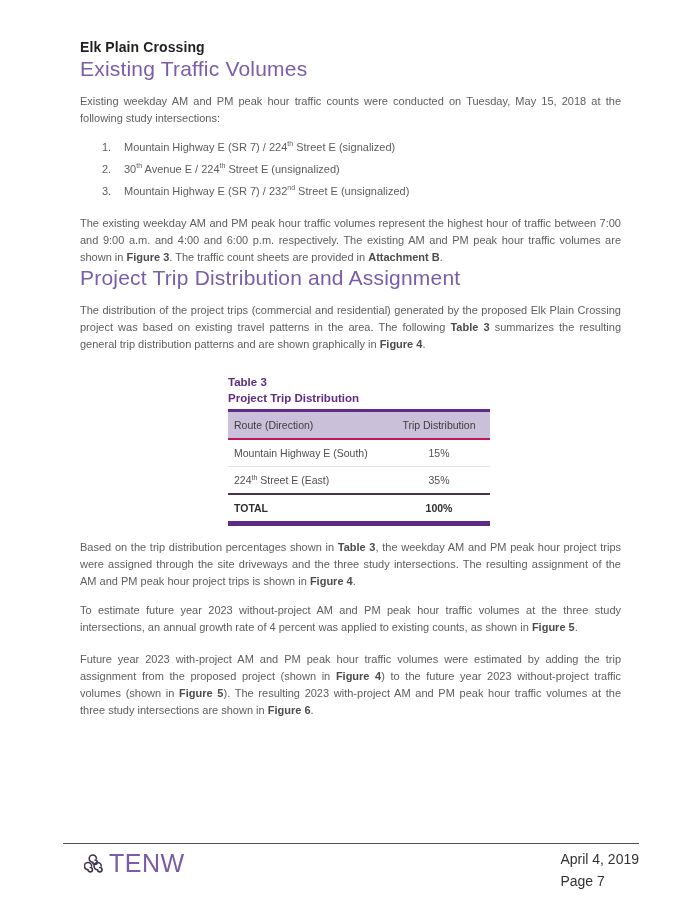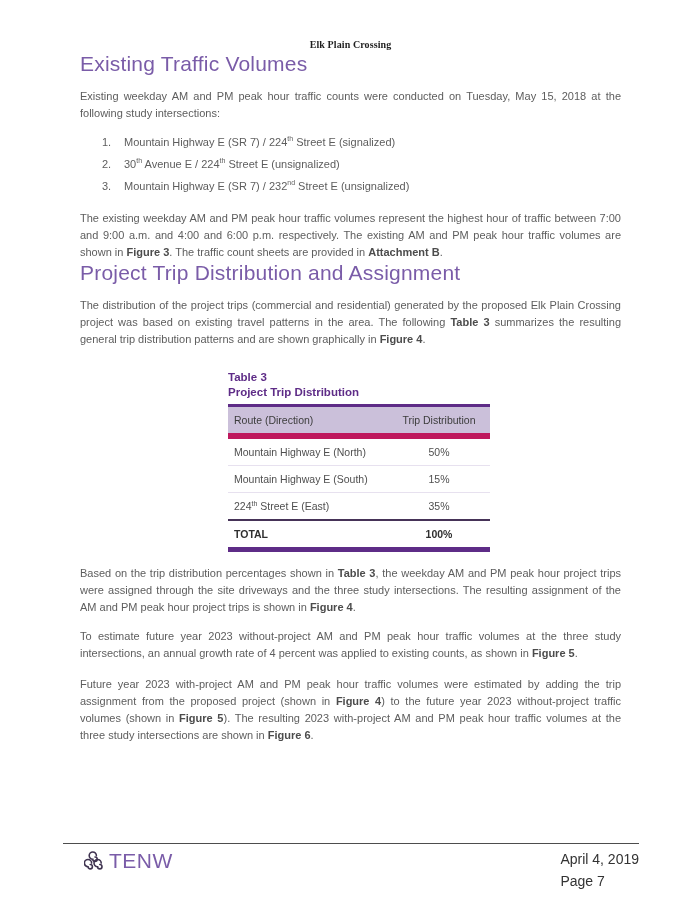--- a/index.html
+++ b/index.html
@@ -9,27 +9,26 @@
     margin: 0 auto;
     background: #ffffff;
     font-family: "Liberation Sans", sans-serif;
     color: #595959;
     overflow: hidden;
     box-sizing: border-box;
   }
   .content { padding: 38px 78px 0 80px; }
 
   .doc-header {
-    text-align: center;
-    font-size: 10px;
+    text-align: left;
+    font-size: 14px;
     font-weight: bold;
     color: #1f1f1f;
     line-height: 1.35;
     letter-spacing: .1px;
-    font-family: Liberation Serif, serif;
   }
 
   h1.sect {
     font-size: 21px;
     font-weight: 400;
     color: #7A5CA8;
     margin: 0;
     letter-spacing: .2px;
   }
   .h1-a { margin-top: 28px; }
@@ -61,21 +60,21 @@
   table.trip {
     width: 100%;
     border-collapse: collapse;
     border-top: 3px solid #5E2C87;
     font-size: 10.5px;
   }
   table.trip thead tr { background: #CBC0DA; }
   table.trip th {
     font-weight: 400; color: #3c3c3c;
     padding: 7px 6px;
-    border-bottom: 6px solid #be185d;
+    border-bottom: 2px solid #be185d;
   }
   table.trip th.col-route { text-align: left; }
   table.trip th.col-dist  { text-align: center; width: 90px; }
   table.trip td {
     padding: 7px 6px;
     color: #4f4f4f;
     border-bottom: 1px solid #e7e1ef;
   }
   table.trip td.val { text-align: center; }
   table.trip tr.total td {
@@ -90,21 +89,21 @@
     border-top: 1px solid #4d4d4d;
     padding-top: 5px;
     display: flex;
     justify-content: space-between;
     align-items: flex-start;
   }
   .logo { display: flex; align-items: center; gap: 3px; margin-left: 21px; }
   .logo-mark { width: 22px; height: 24px; }
   .logo-text {
     color: #7A5CA8;
-    font-size: 21px;
+    font-size: 25px;
     letter-spacing: .5px;
     font-weight: 400;
   }
   .footer-right {
     font-size: 14px;
     color: #333333;
     line-height: 1.55;
   }
 </style>
 </head>
@@ -147,24 +146,20 @@
       </div>
       <table class="trip">
         <thead>
           <tr>
             <th class="col-route">Route (Direction)</th>
             <th class="col-dist">Trip Distribution</th>
           </tr>
         </thead>
         <tbody>
             <tr>
-              <td><span>Mountain Highway E (North)</span></td>
-              <td class="val">50%</td>
-            </tr>
-            <tr>
               <td><span>Mountain Highway E (South)</span></td>
               <td class="val">15%</td>
             </tr>
             <tr>
               <td><span>224</span><sup>th</sup><span> Street E (East)</span></td>
               <td class="val">35%</td>
             </tr>
           </tbody>
         <tfoot>
           <tr class="total">

